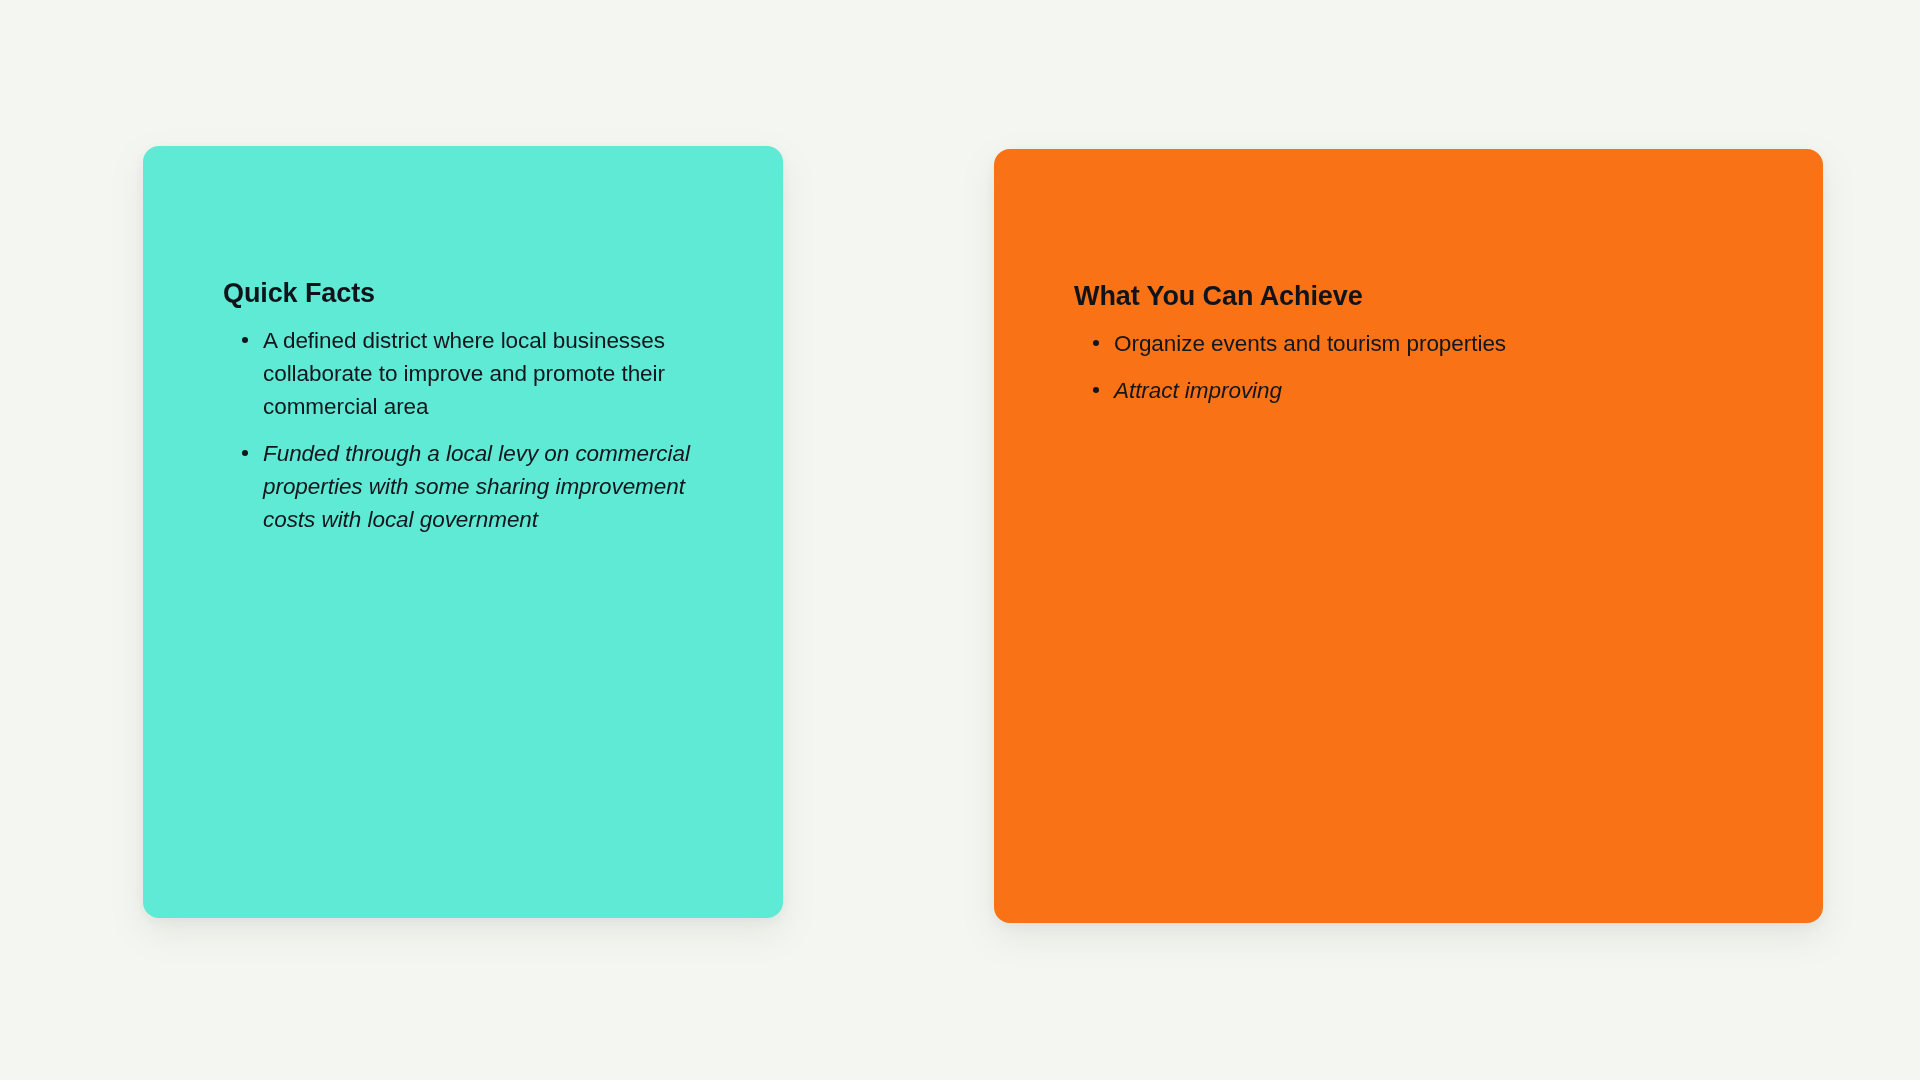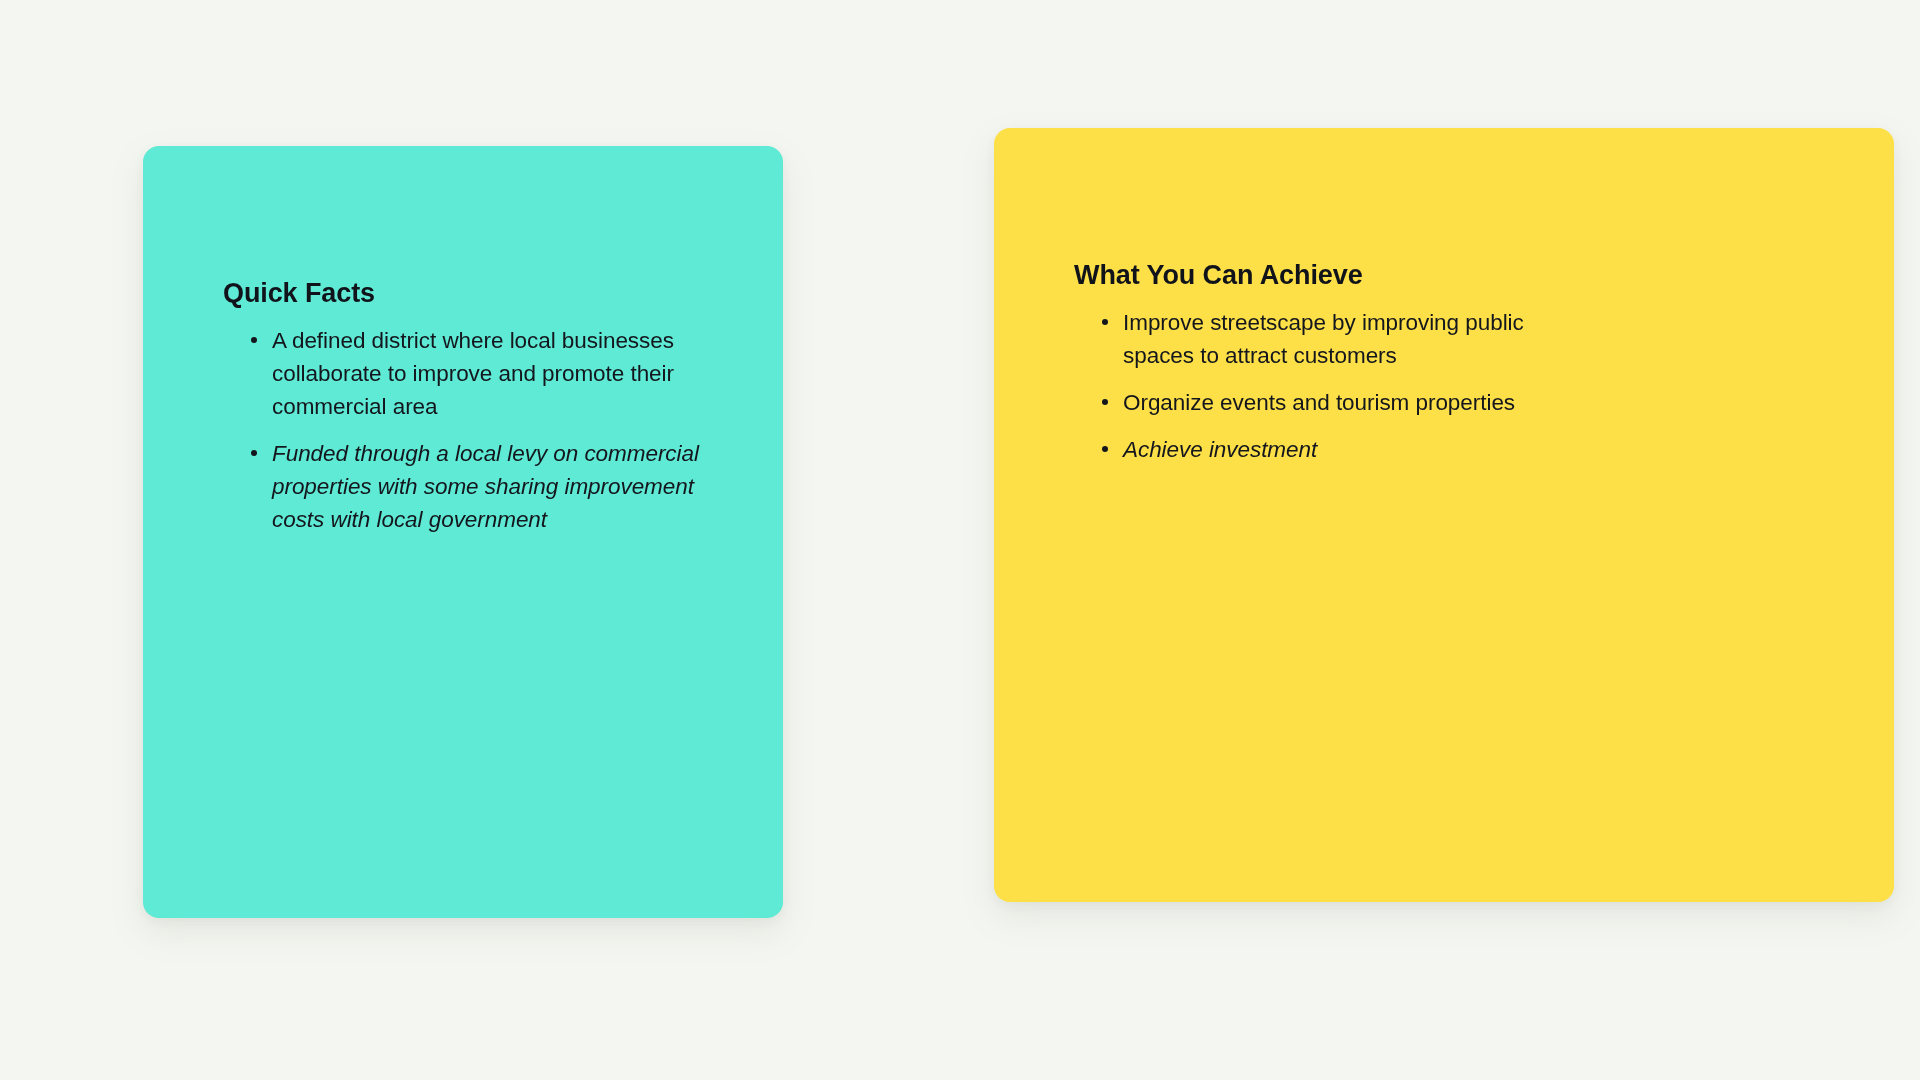--- a/index.html
+++ b/index.html
@@ -40,39 +40,39 @@
   #card-quick-facts {
     left: 143px;
     top: 146px;
     width: 640px;
     height: 772px;
     background: #5eead4;
   }
 
   #card-achieve {
     left: 994px;
-    top: 128px;
-    width: 900px;
+    top: 149px;
+    width: 829px;
     height: 774px;
-    background: #fde047;
+    background: #f97316;
   }
 
   .card-title {
     font-size: 27px;
     font-weight: 700;
     line-height: 34px;
     color: #11131a;
     letter-spacing: -0.1px;
     margin: 0 0 14px 0;
     white-space: nowrap;
   }
 
   .bullet-list {
     list-style: none;
-    margin: 9px;
+    margin: 0;
     padding: 0;
   }
 
   .bullet-item {
     position: relative;
     padding-left: 40px;
     margin-bottom: 14px;
     font-size: 22.5px;
     line-height: 33px;
     color: #14161d;
@@ -119,27 +119,23 @@
       </ul>
     </div>
   </section>
 
   <section class="card" id="card-achieve">
     <div class="card-inner">
       <h2 class="card-title">What You Can Achieve</h2>
       <ul class="bullet-list">
         <li class="bullet-item">
           <span class="bullet-dot"></span>
-          <span>Improve streetscape by improving public spaces to attract customers</span>
-        </li>
-        <li class="bullet-item">
-          <span class="bullet-dot"></span>
           <span>Organize events and tourism properties</span>
         </li>
         <li class="bullet-item">
           <span class="bullet-dot"></span>
-          <span>Achieve investment</span>
+          <span>Attract improving</span>
         </li>
       </ul>
     </div>
   </section>
 
 </div>
 
 </body></html>

